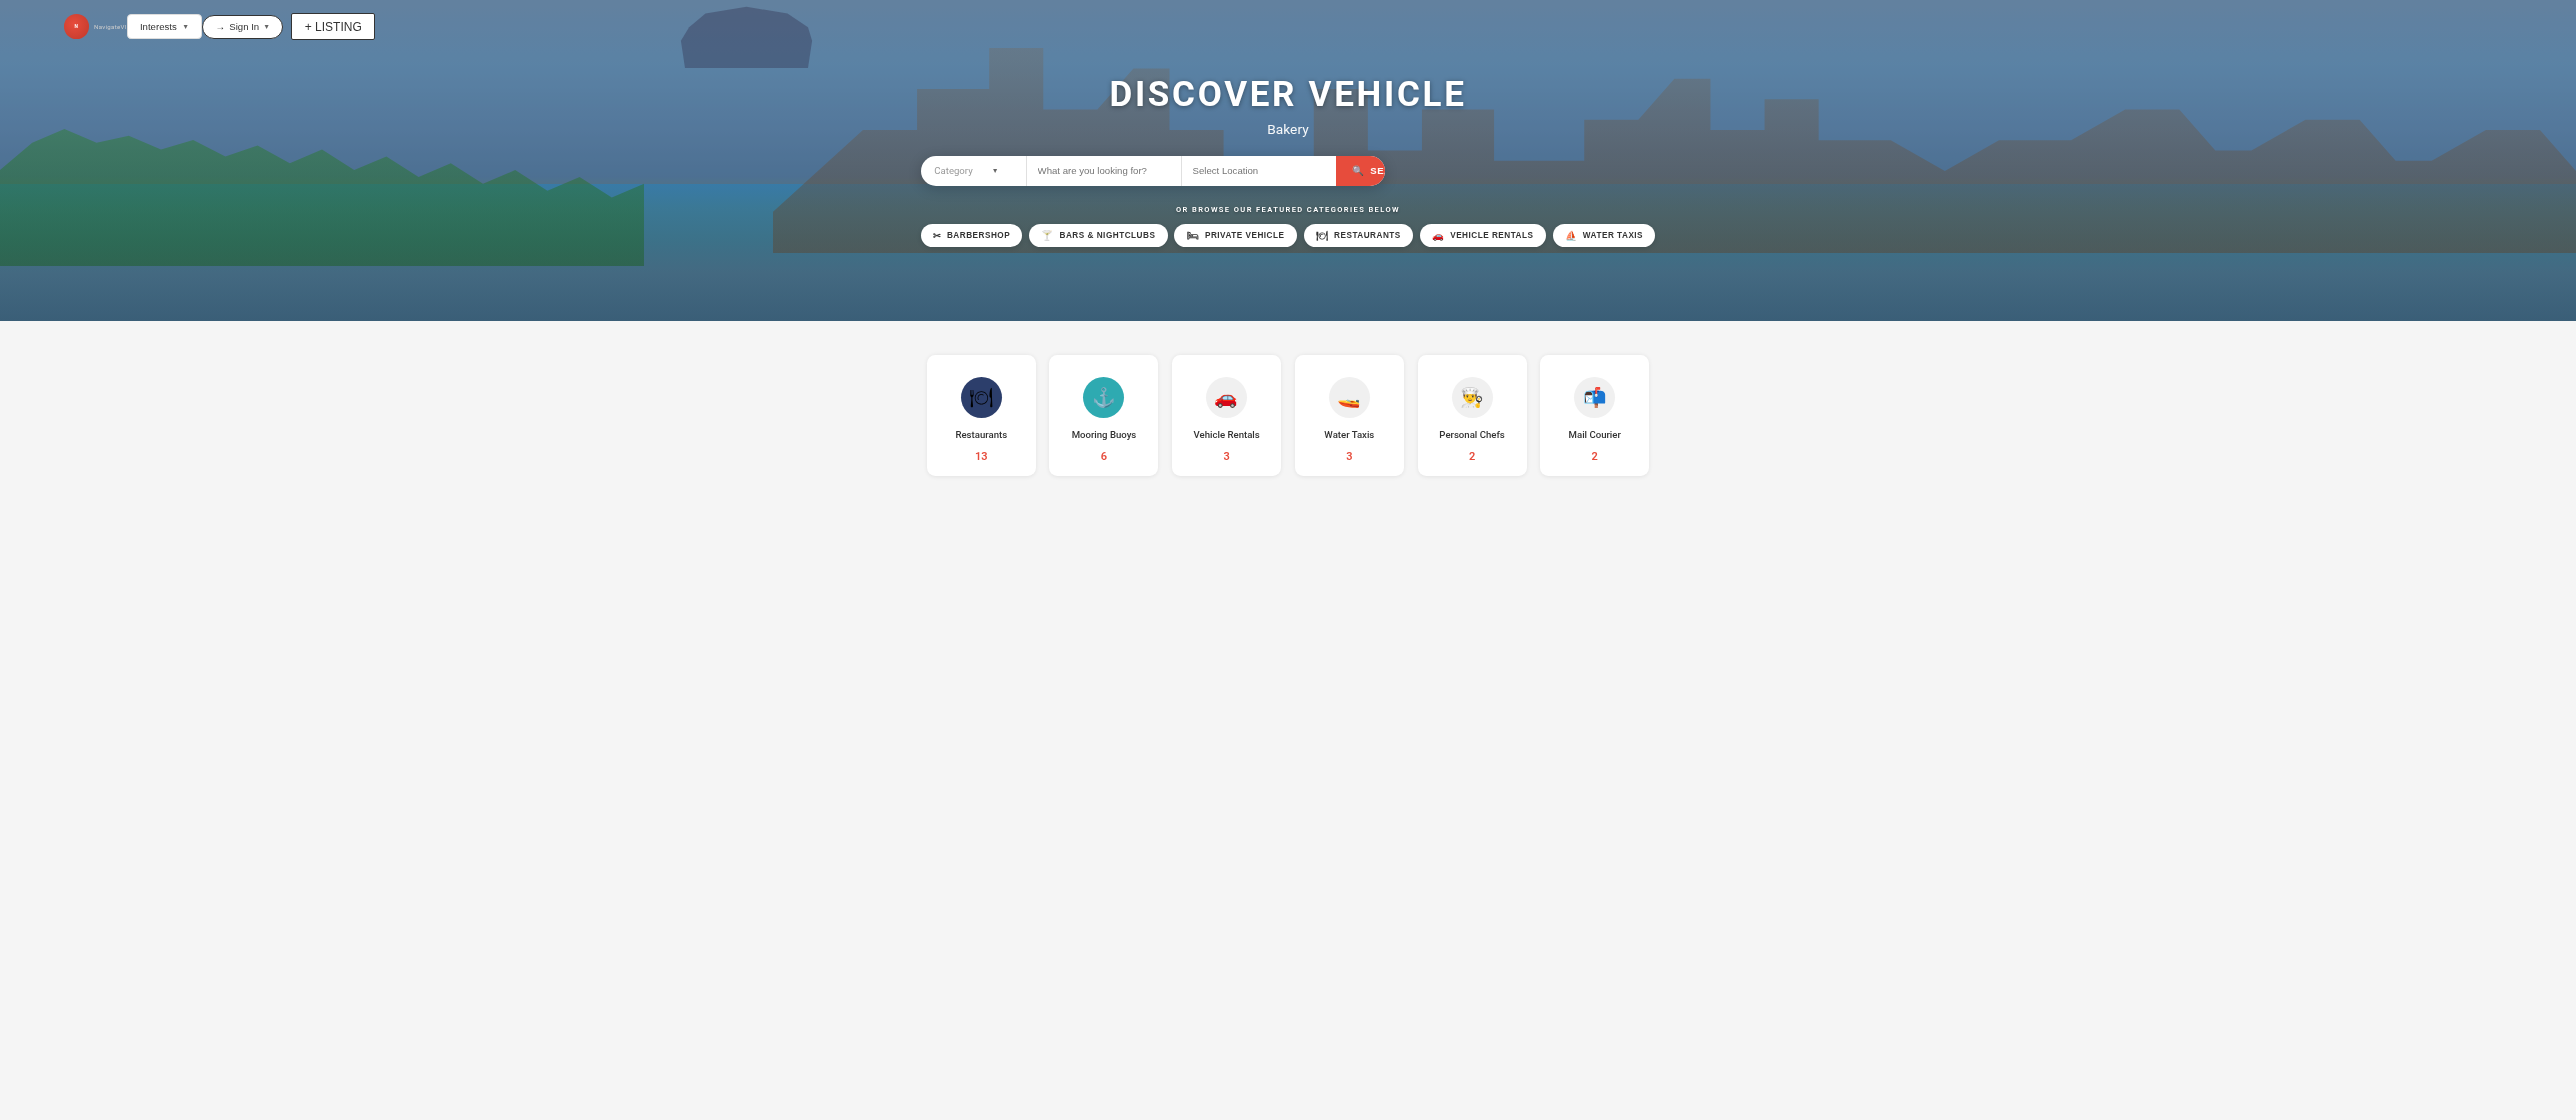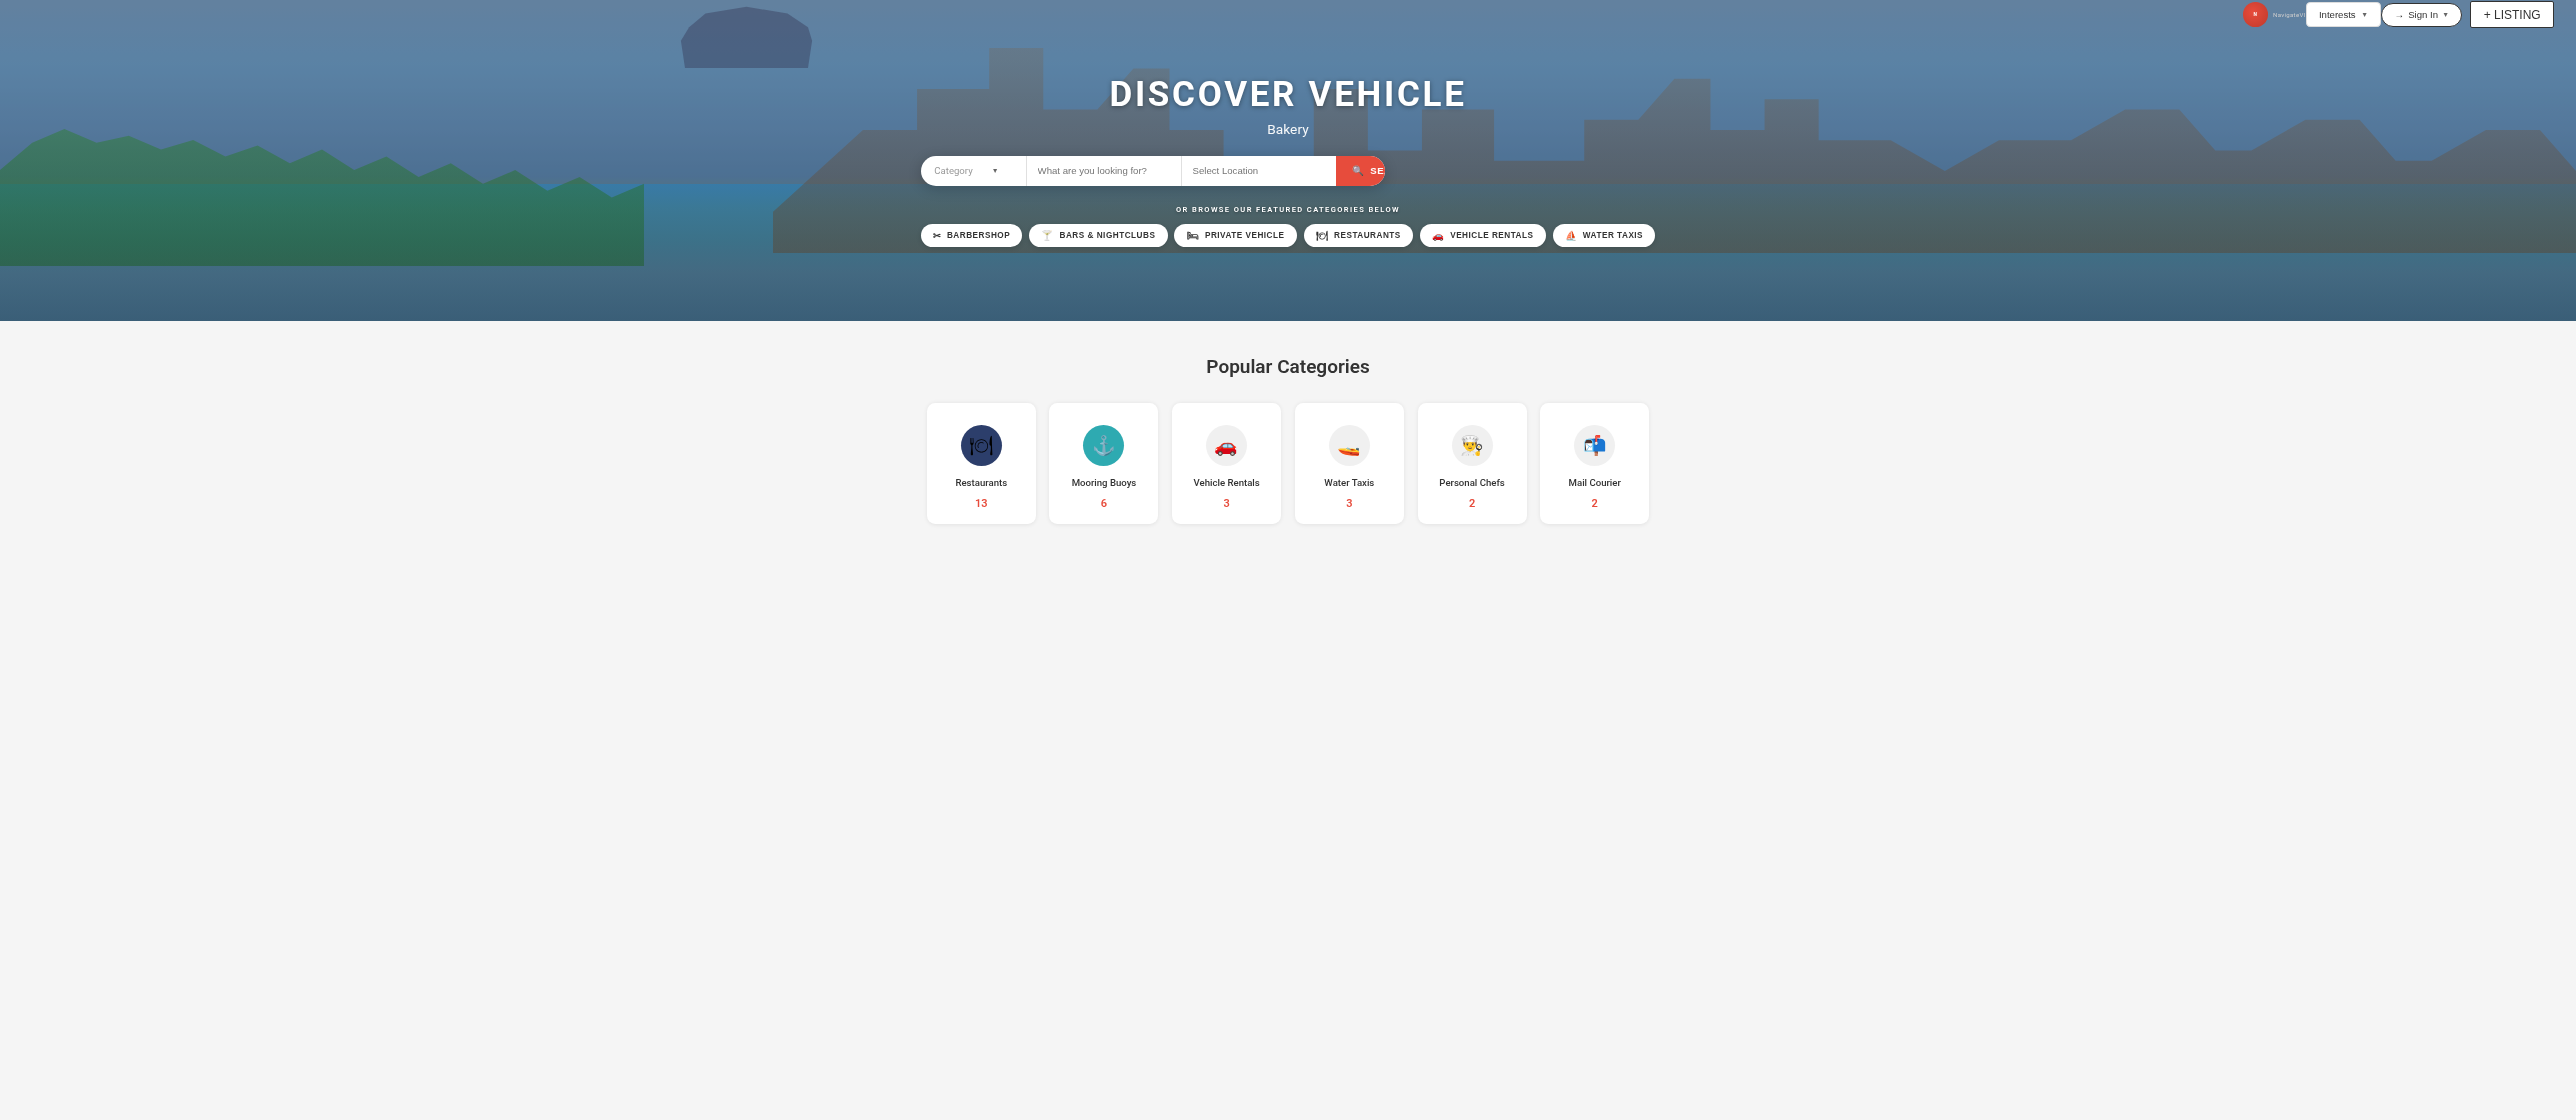--- a/index.html
+++ b/index.html
@@ -5,22 +5,22 @@
     * { margin: 0; padding: 0; box-sizing: border-box; }
     body { font-family: -apple-system, BlinkMacSystemFont, 'Segoe UI', Roboto, sans-serif; background: #f5f5f5; overflow-x: hidden; }
 
     
     .header {
       position: absolute;
       top: 0; left: 0; right: 0;
       z-index: 10;
       display: flex;
       align-items: center;
-      justify-content: flex-end;
-      padding: 1px 22px;
+      justify-content: flex-start;
+      padding: 13px 22px;
       background: transparent;
       margin-left: 42px;
     }
     .logo-area {
       display: flex;
       align-items: center;
       gap: 5.5px;
     }
     .logo-circle {
       width: 24.6px; height: 24.6px;
@@ -348,21 +348,20 @@
           <button class="browse-pill">
             <span class="pill-icon">⛵</span>
             <span>WATER TAXIS</span>
           </button>
         </div>
     </div>
   </div>
 </section>
 
 <section class="popular-section">
-  <h2 class="popular-title">Popular Categories</h2>
   <div class="categories-grid" id="categories-container">
       <div class="category-card">
     <div class="category-icon-wrap">
       <div class="category-icon-circle" style="background:#2c3e6b;">
         <span style="font-size:19px;">🍽</span>
       </div>
     </div>
     <span class="category-name">Restaurants</span>
     <span class="category-count">13</span>
   </div>

